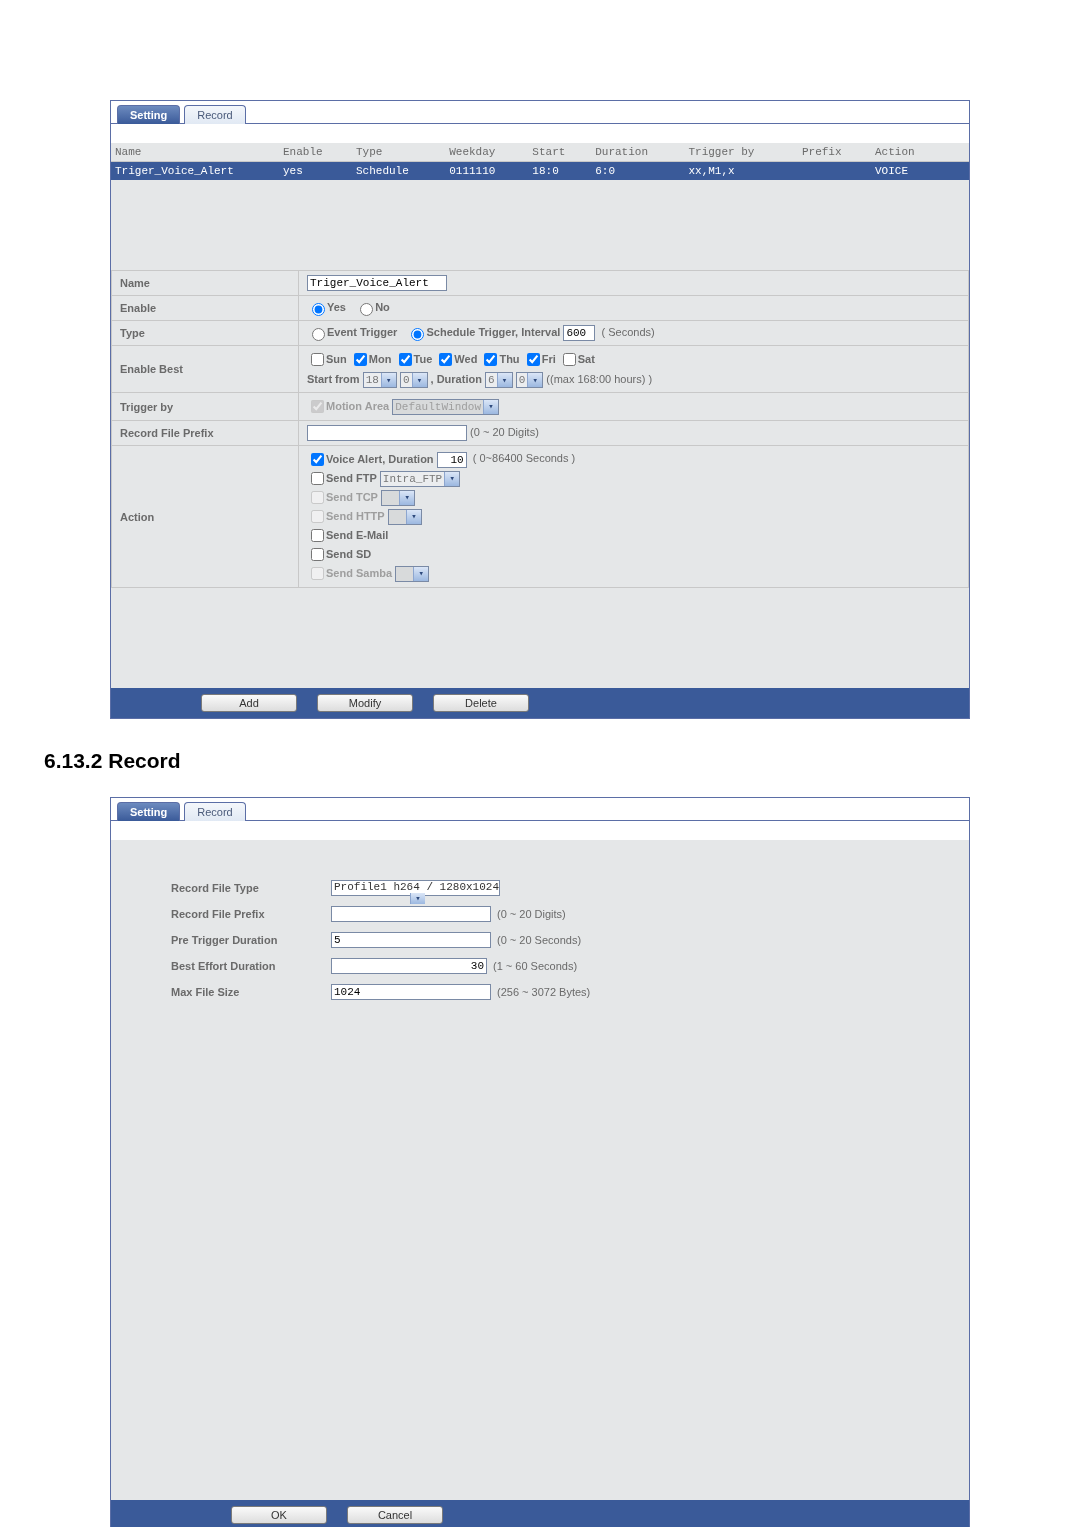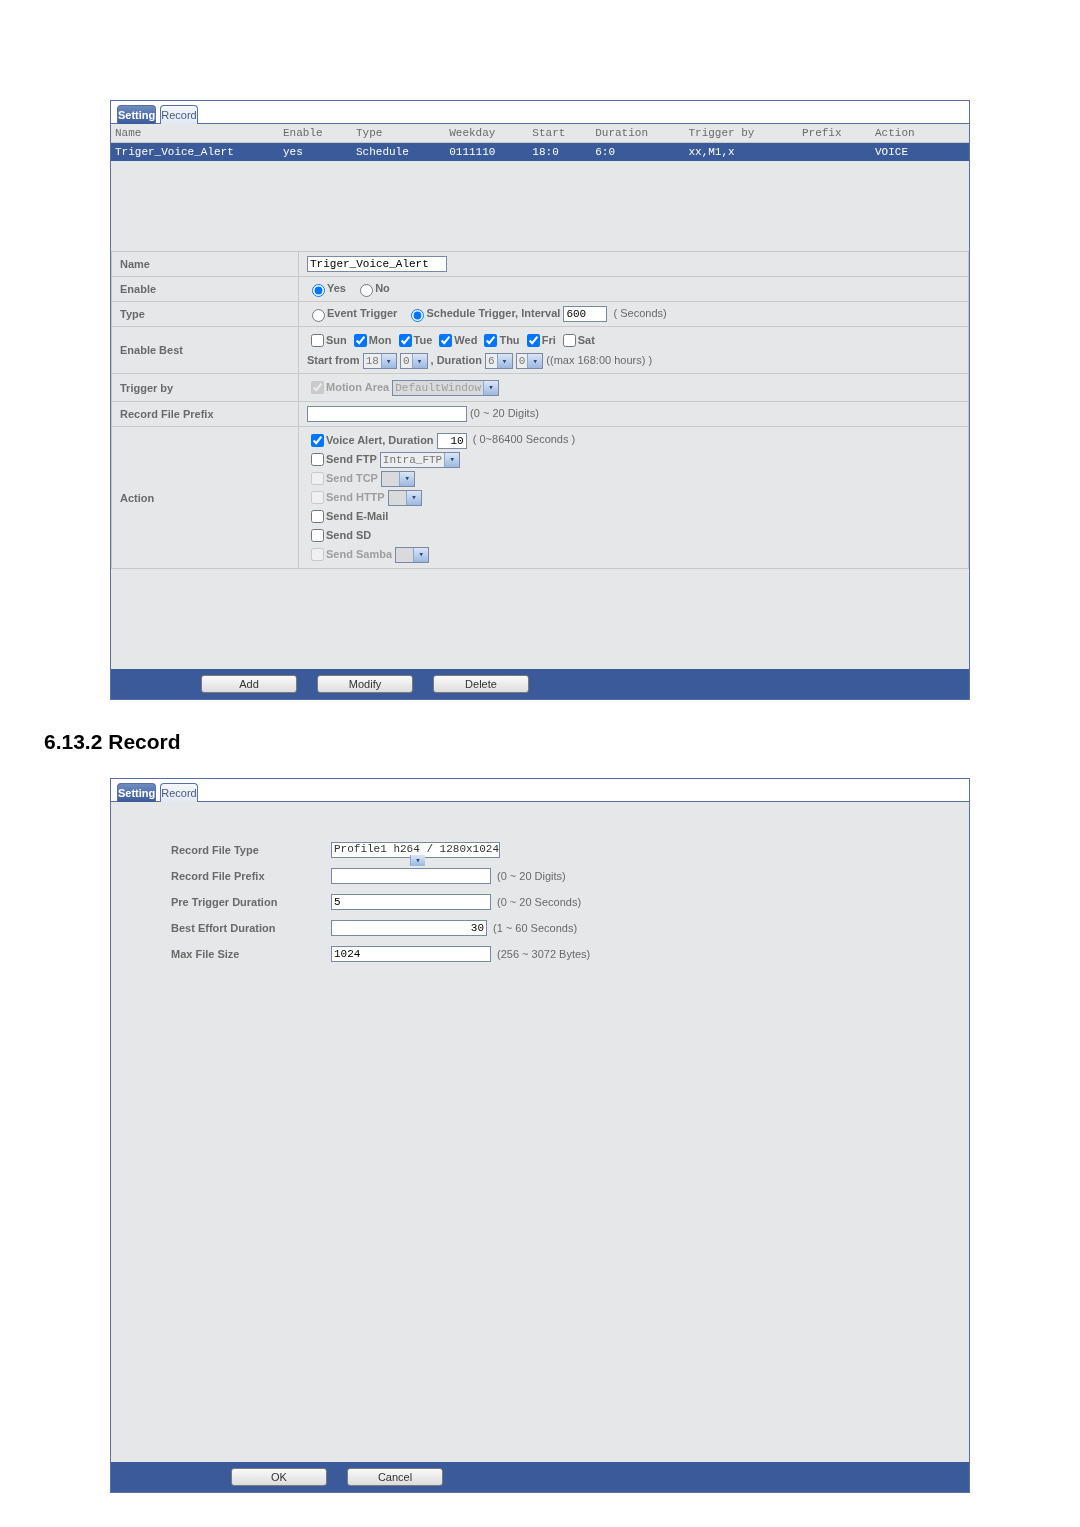--- a/index.html
+++ b/index.html
@@ -24,37 +24,38 @@
   }
   .tabbar {
     display: flex;
     align-items: flex-end;
     background: #fff;
     padding: 4px 6px 0 6px;
     gap: 4px;
     border-bottom: 1px solid #5b6ea6;
   }
   .tab {
-    padding: 3px 0;
+    padding: 3px 12px;
     font-size: 11px;
     border: 1px solid #5b6ea6;
     border-bottom: none;
     border-radius: 4px 4px 0 0;
     background: linear-gradient(#f4f7fb, #e1e9f4);
     color: #4a5a7a;
     cursor: pointer;
     margin-bottom: -1px;
   }
   .tab.active {
     background: linear-gradient(#6d8bbf, #3a5a99);
     color: #fff;
     font-weight: bold;
   }
   .content {
     background: #15803d;
+    margin-top: 19px;
   }
   .data-table {
     width: 100%;
     border-collapse: collapse;
     font-family: "Courier New", monospace;
     font-size: 11px;
   }
   .data-table th {
     background: #e5e7e8;
     color: #6a6a6a;
@@ -246,21 +247,21 @@
               &nbsp;
               <label><input type="radio" class="cb" style=""><span>No</span></label>
             </td>
           </tr>
           <tr>
             <td class="label">Type</td>
             <td>
               <label><input type="radio" class="cb" style=""><span class="inline-label">Event Trigger</span></label>
               &nbsp;
               <label><input type="radio" checked="" class="cb" style=""><span class="inline-label">Schedule Trigger, Interval</span></label>
-              <input class="small-input" style="width: 44px;" value="600">
+              <input class="small-input" style="width: 32px;" value="600">
               &nbsp;<span class="hint">( Seconds)</span>
             </td>
           </tr>
           <tr>
             <td class="label">Enable Best</td>
             <td>
               <div>
                 <label><input type="checkbox" class="cb" style=""><span class="inline-label">Sun</span></label>
                 <label><input type="checkbox" checked="" class="cb" style=""><span class="inline-label">Mon</span></label>
                 <label><input type="checkbox" checked="" class="cb" style=""><span class="inline-label">Tue</span></label>

